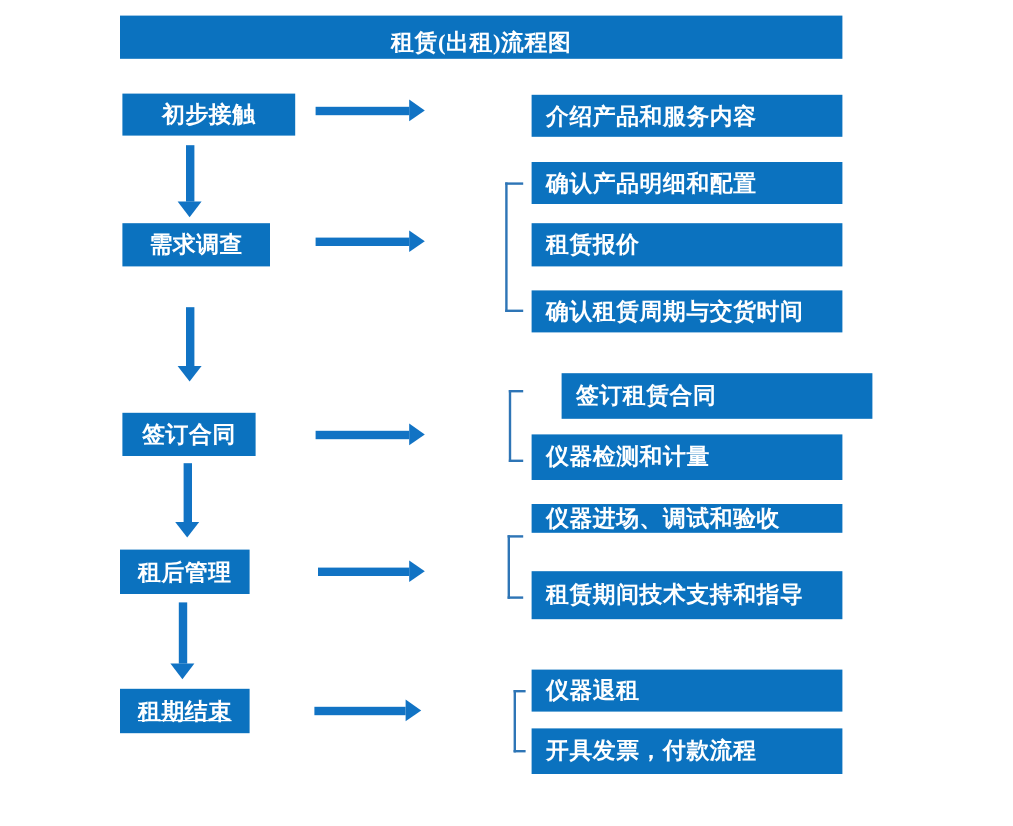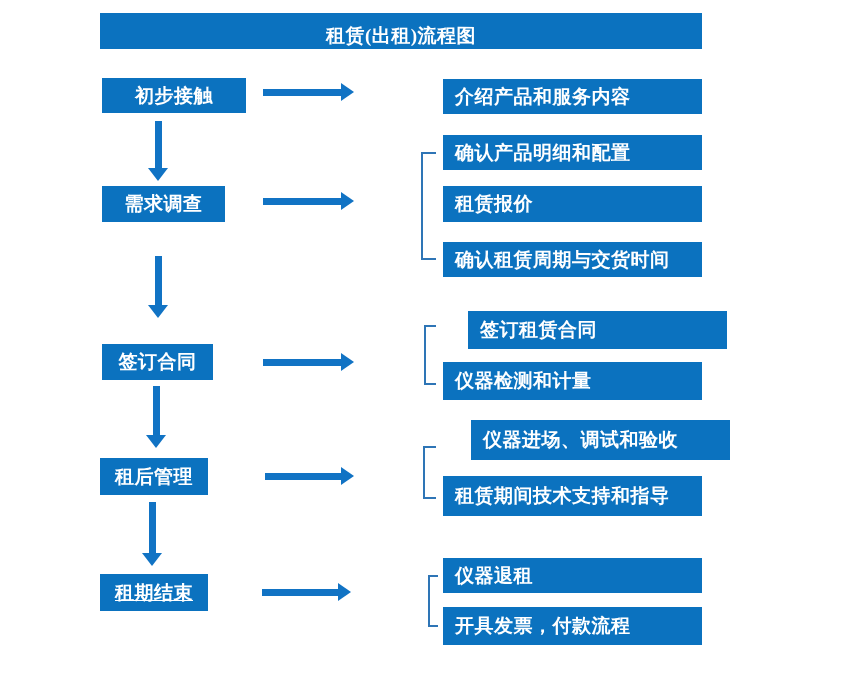--- a/index.html
+++ b/index.html
@@ -28,21 +28,21 @@
   .l5{left:100px;top:574px;width:108px;height:37px;text-decoration:underline;}
 
   
   .rbox{left:443px;width:259px;}
   .r1{top:79px;height:35px;}
   .r2{top:135px;height:35px;}
   .r3{top:186px;height:36px;}
   .r4{top:242px;height:35px;}
   .r5{top:311px;height:38px;margin-left:25px;}
   .r6{top:362px;height:38px;}
-  .r7{top:420px;height:40px;margin-left:28px;}
+  .r7{top:420px;height:24px;}
   .r8{top:476px;height:40px;}
   .r9{top:558px;height:35px;}
   .r10{top:607px;height:38px;}
 
   
   .varrow{position:absolute;width:20px;display:flex;flex-direction:column;align-items:center;}
   .vstem{width:7px;flex:1;background:var(--arrow-blue,#1173c4);}
   .vhead{width:0;height:0;border-left:10px solid transparent;border-right:10px solid transparent;border-top:13px solid var(--arrow-blue,#1173c4);}
   .v1{left:148px;top:121px;height:60px;}
   .v2{left:148px;top:256px;height:62px;}

